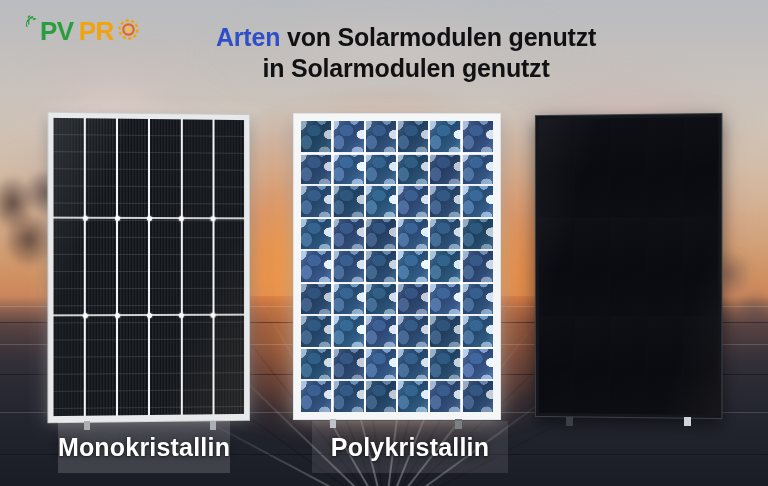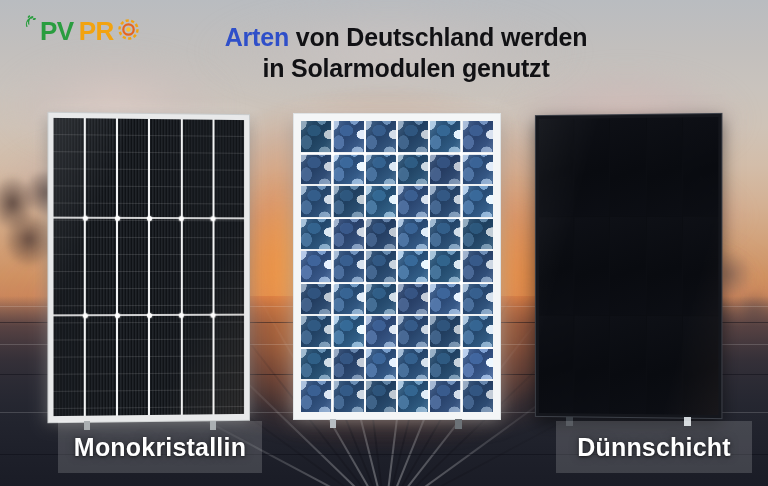--- a/index.html
+++ b/index.html
@@ -415,21 +415,21 @@
         <g>
           <circle cx="10.5" cy="10.5" r="9" fill="none" stroke="#f2a310" stroke-width="2.4" stroke-dasharray="3.2 2.4"></circle>
           <circle cx="10.5" cy="10.5" r="5.2" fill="none" stroke="#e8641e" stroke-width="2.2"></circle>
           <circle cx="10.5" cy="10.5" r="2.2" fill="#fbc02d"></circle>
         </g>
       </svg>
     </span>
   </div>
 
   <div class="title">
-    <span class="hl">Arten</span><span> von Deutschland werden</span><br>
+    <span class="hl">Arten</span><span> von Solarmodulen genutzt</span><br>
     <span>in Solarmodulen genutzt</span>
   </div>
 
   <div class="panel mono">
     <div class="mono-inner" id="mono-inner">
       <div class="mono-gloss"></div>
     <div class="mono-col"></div>
         <div class="mono-col"></div>
         <div class="mono-col"></div>
         <div class="mono-col"></div>
@@ -558,22 +558,22 @@
         <div class="thin-cell"></div>
         <div class="thin-cell"></div>
         <div class="thin-cell"></div>
         <div class="thin-cell"></div>
       <div class="thin-gloss"></div>
     </div>
   </div>
   <div class="leg" style="left:566px;top:417px;width:7px;height:9px;background:#3a3f46;"></div>
   <div class="leg" style="left:684px;top:417px;width:7px;height:9px;background:#cfd4d8;"></div>
 
-  <div class="label-strip" style="left:58px;top:421px;width:204px;">
+  <div class="label-strip" style="left:58px;top:421px;width:172px;">
     <span class="label-txt">Monokristallin</span>
   </div>
 
-
-  <div class="label-strip" style="left:556px;top:421px;width:196px;">
-    <span class="label-txt">Dünnschicht</span>
-  </div>
+  <div class="label-strip" style="left:312px;top:421px;width:196px;background:rgba(255,255,255,.10);">
+    <span class="label-txt">Polykristallin</span>
+  </div>
+
 
 </div>
 
 </body></html>

